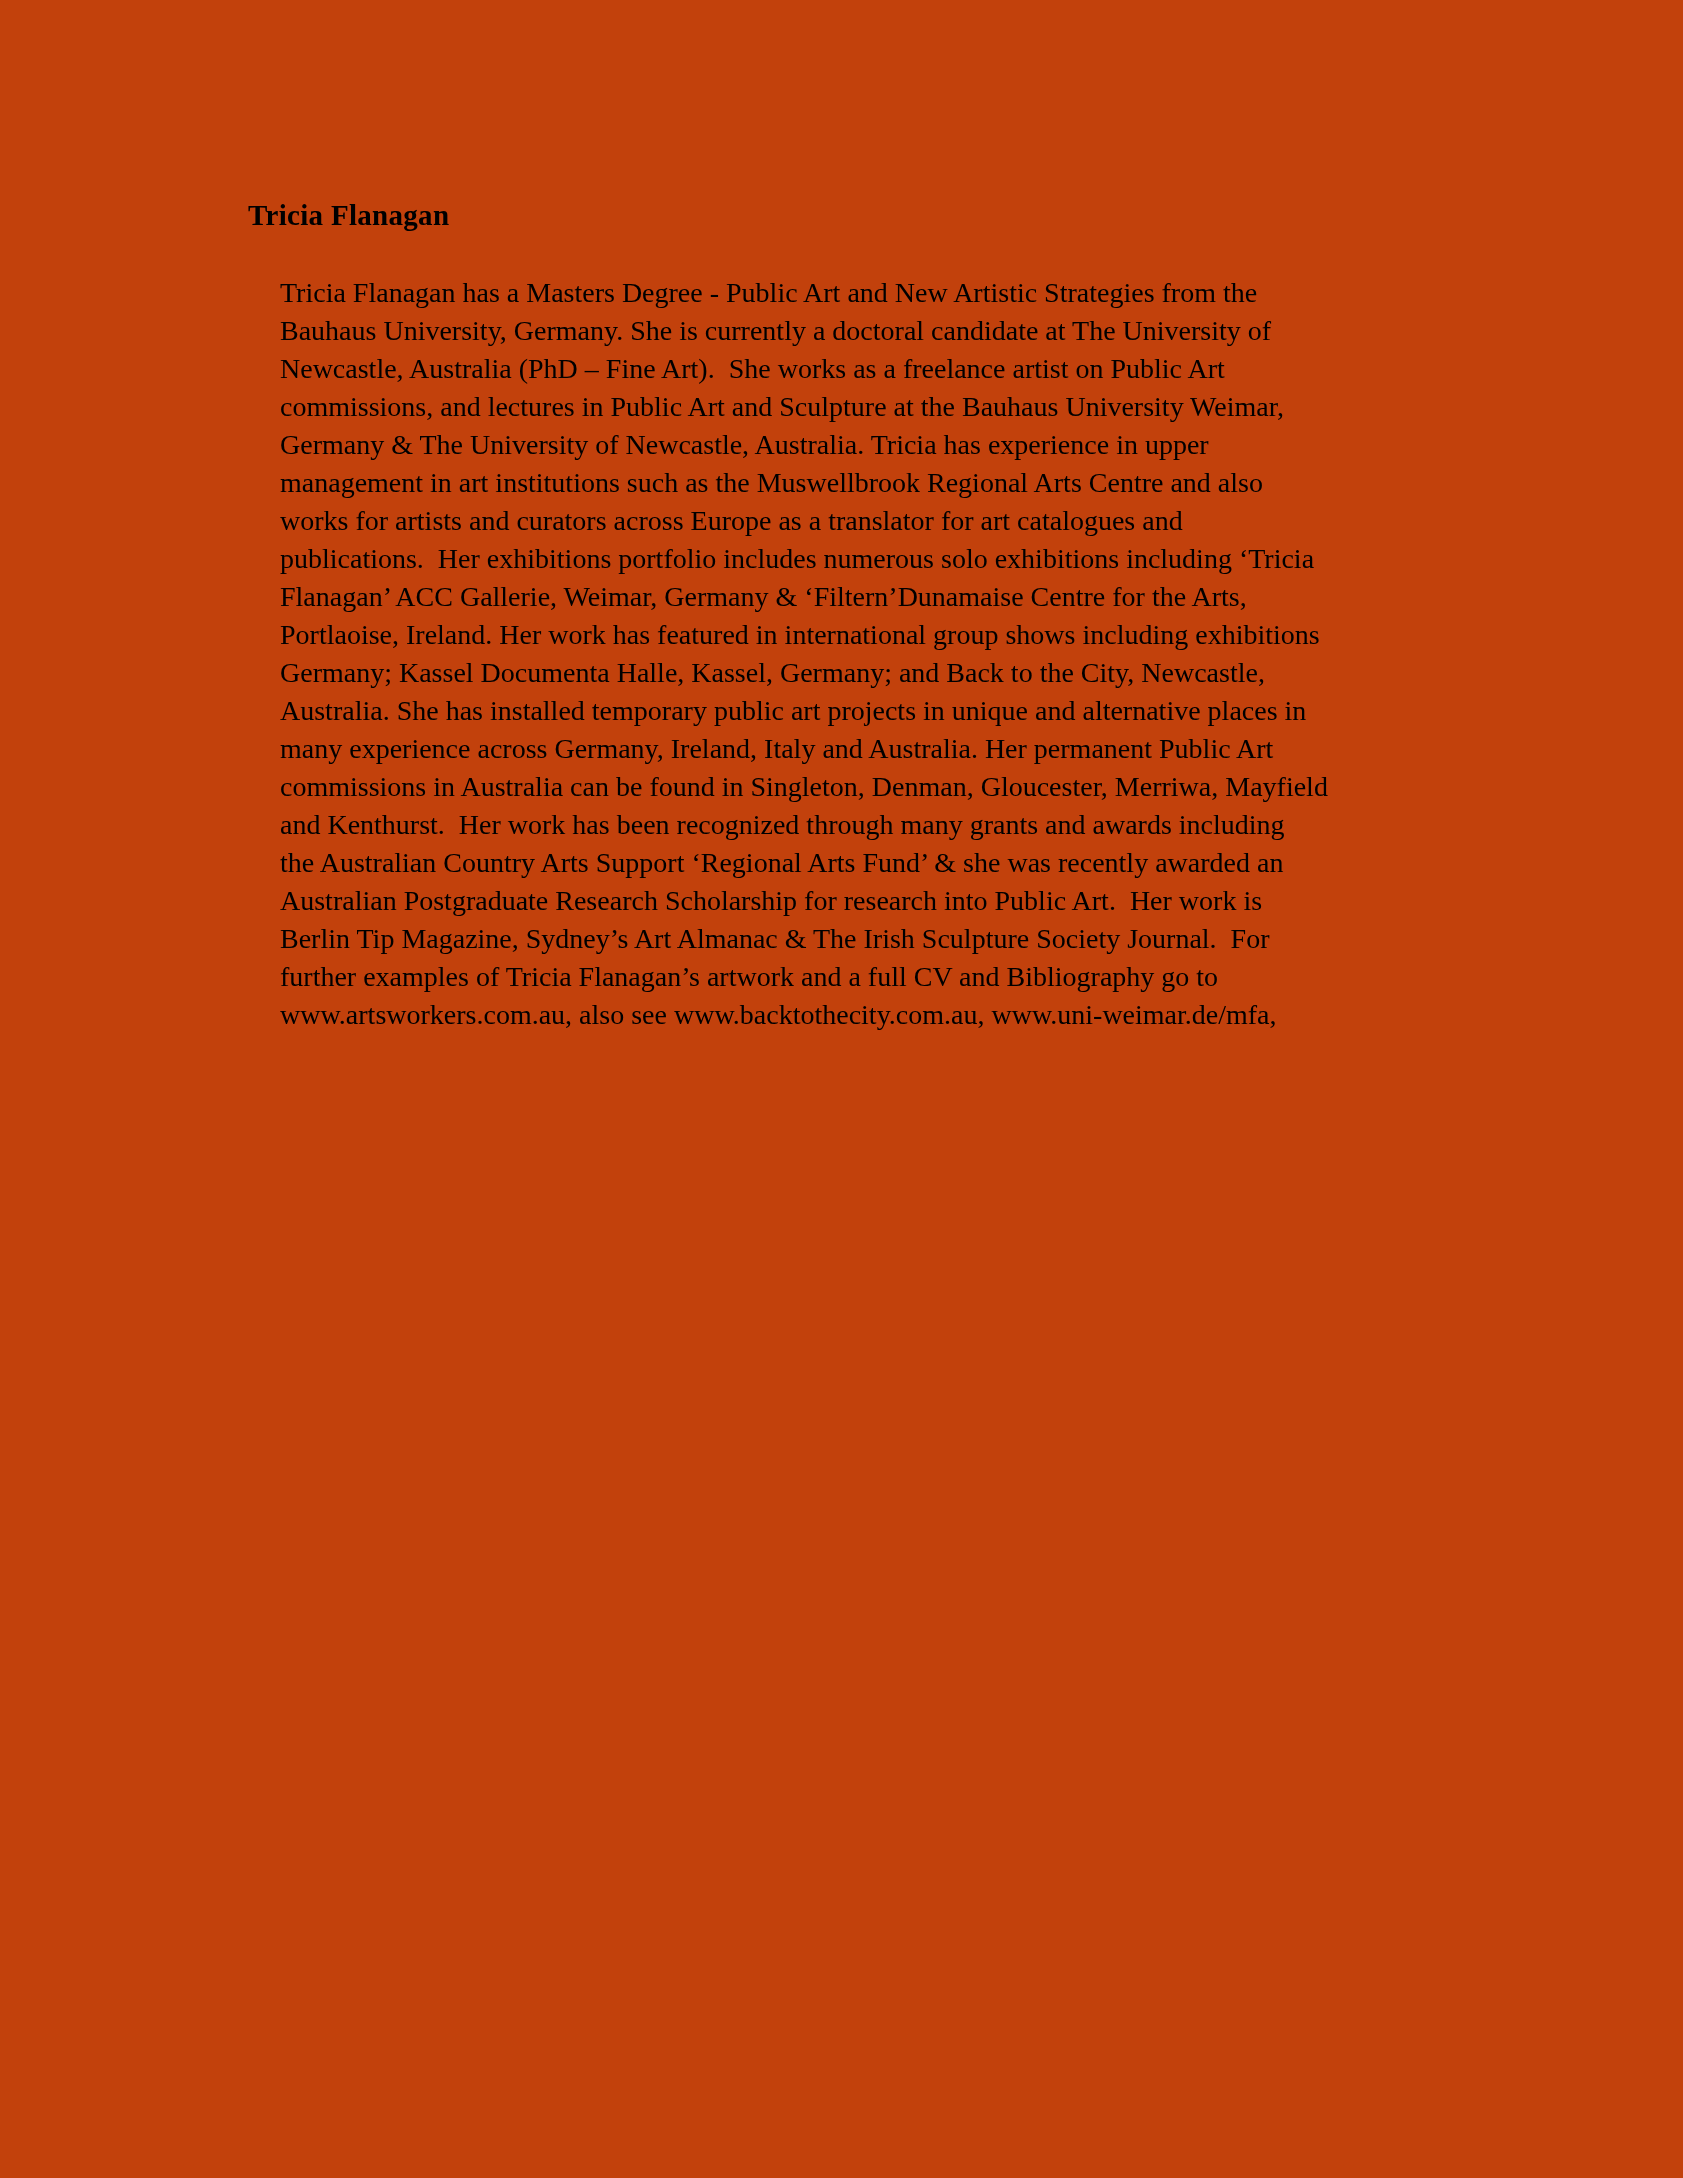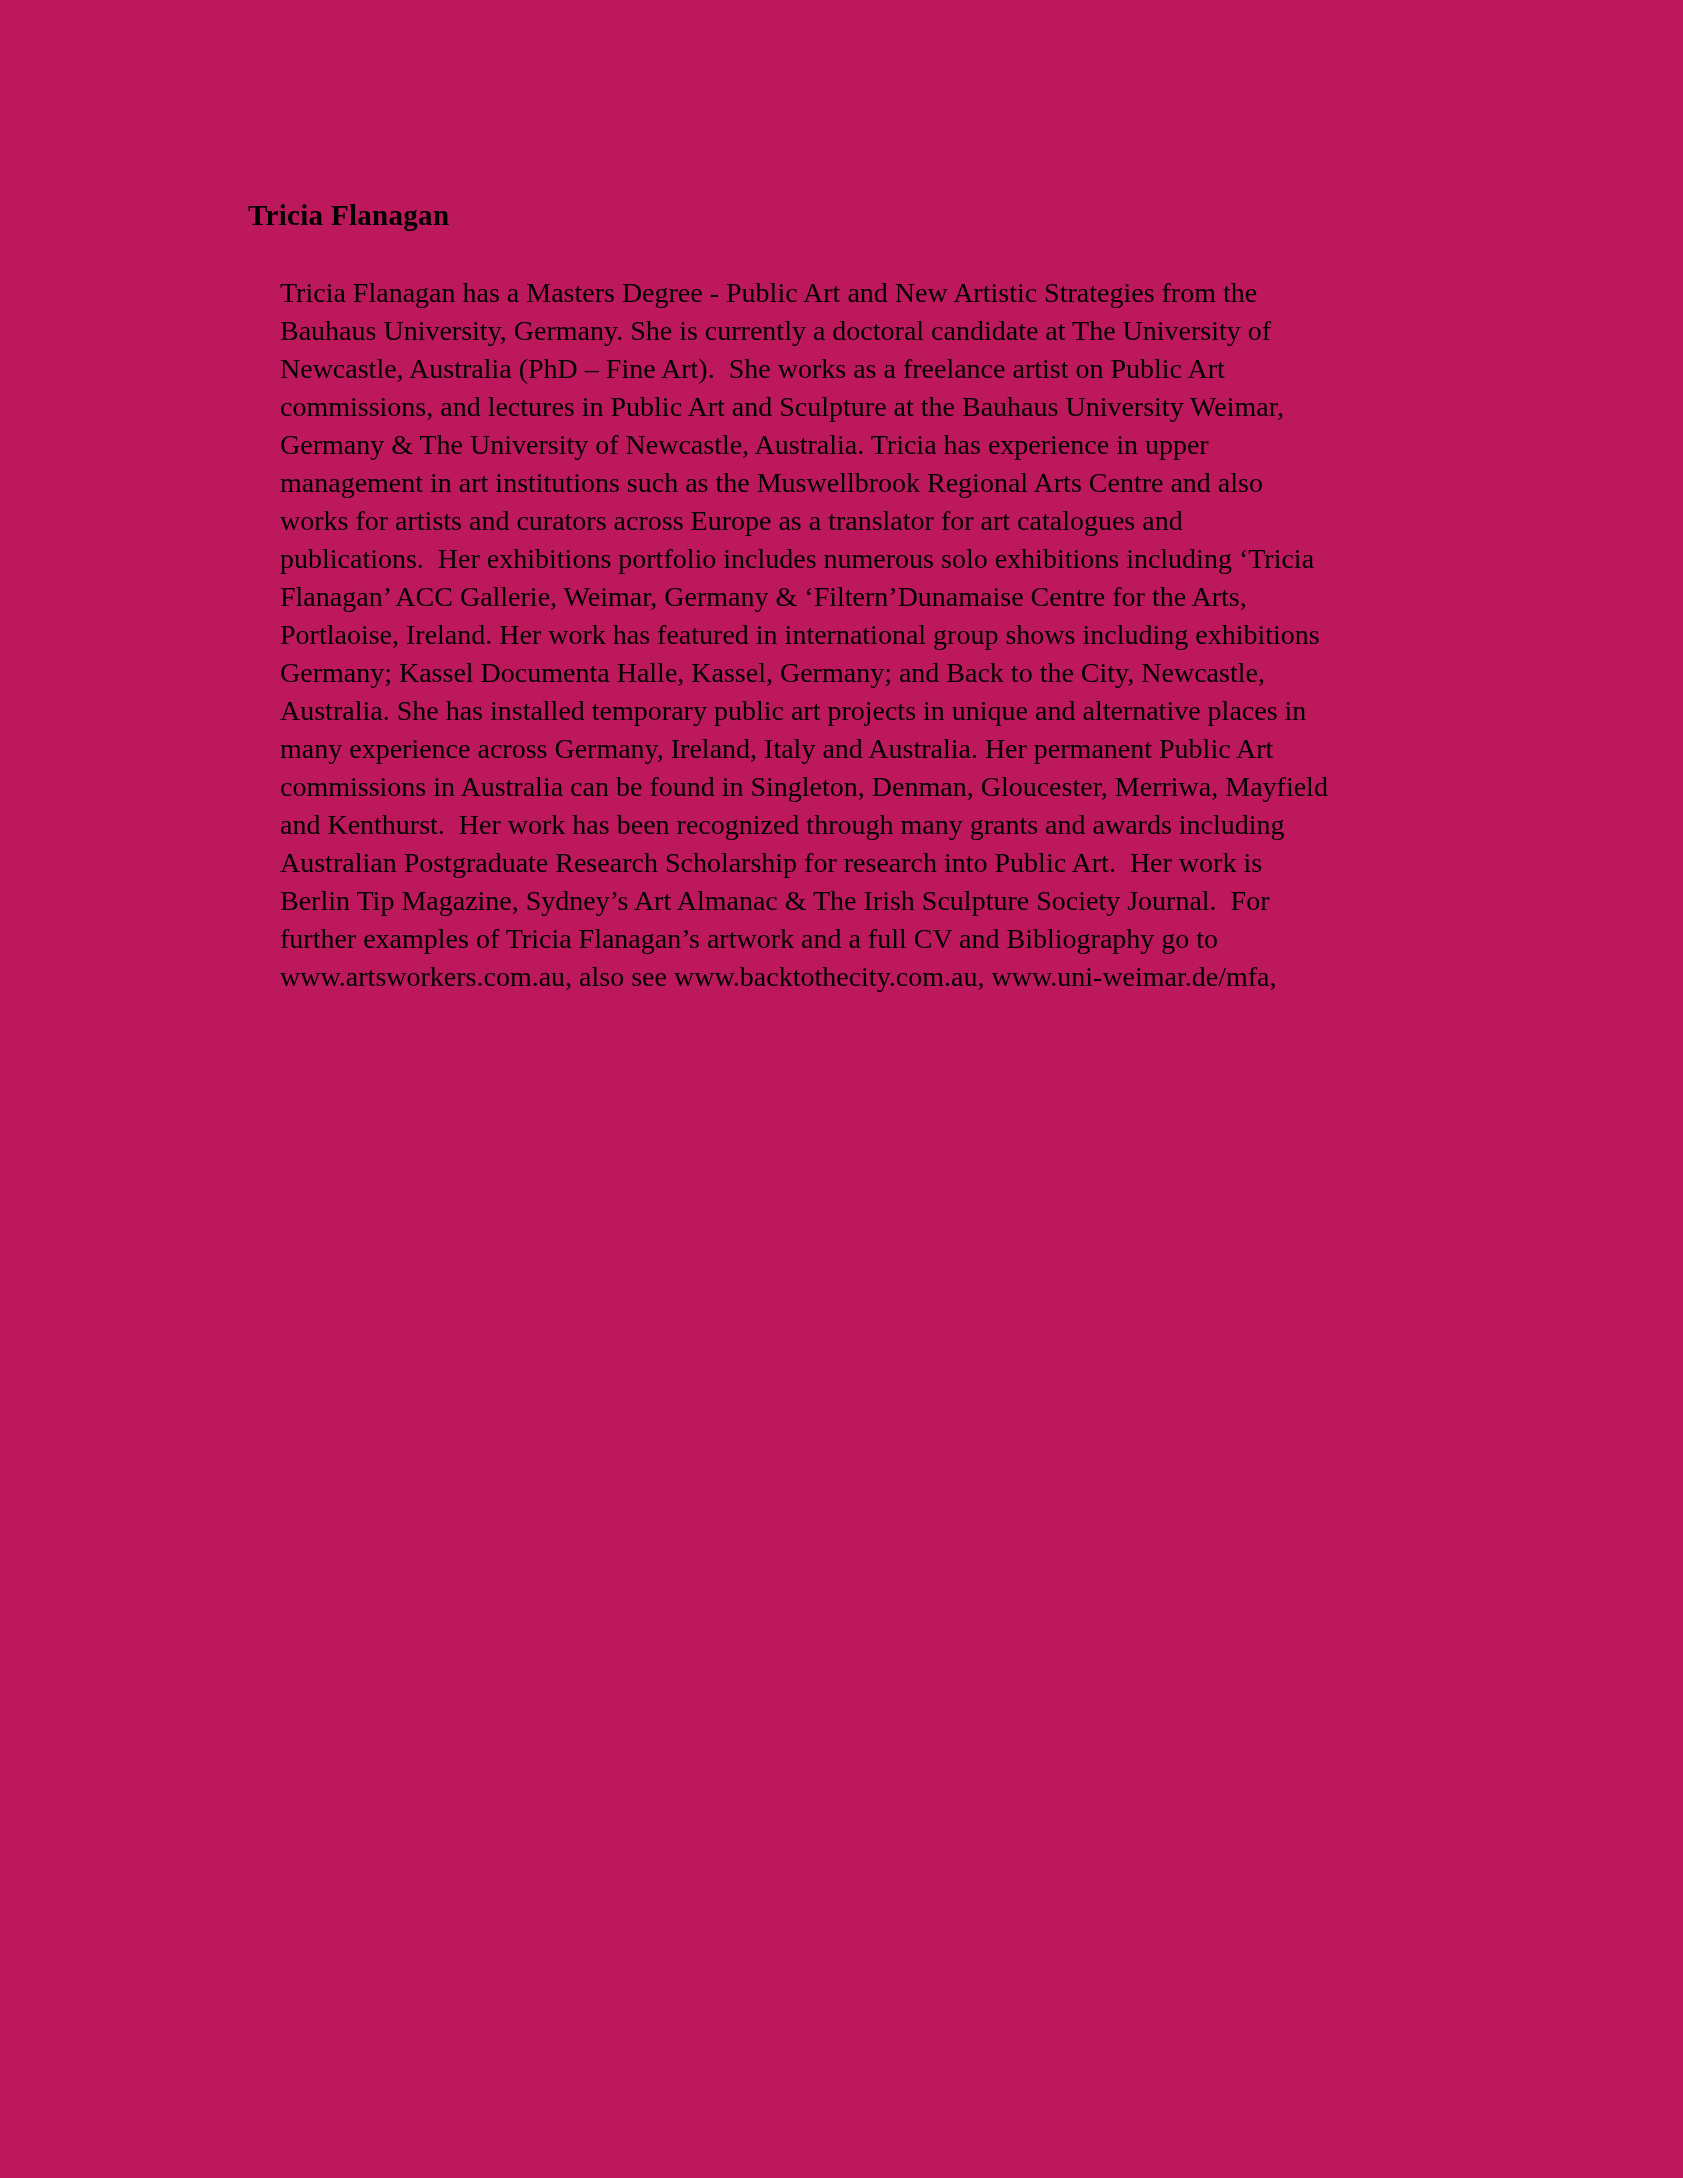--- a/index.html
+++ b/index.html
@@ -4,21 +4,21 @@
 <style>
   html, body {
     margin: 0;
     padding: 0;
     background: #ffffff;
   }
   .page {
     position: relative;
     width: 1683px;
     height: 2178px;
-    background: #be185d;
+    background: #c2410c;
     overflow: hidden;
     font-family: "Liberation Serif", "DejaVu Serif", serif;
     color: #000000;
   }
   .doc {
     position: absolute;
     left: 248px;
     top: 196px;
     width: 1287px;
   }
@@ -54,20 +54,21 @@
         <div class="doc-line">management in art institutions such as the Muswellbrook Regional Arts Centre and also</div>
         <div class="doc-line">works for artists and curators across Europe as a translator for art catalogues and</div>
         <div class="doc-line">publications.  Her exhibitions portfolio includes numerous solo exhibitions including ‘Tricia</div>
         <div class="doc-line">Flanagan’ ACC Gallerie, Weimar, Germany &amp; ‘Filtern’Dunamaise Centre for the Arts,</div>
         <div class="doc-line">Portlaoise, Ireland. Her work has featured in international group shows including exhibitions</div>
         <div class="doc-line">Germany; Kassel Documenta Halle, Kassel, Germany; and Back to the City, Newcastle,</div>
         <div class="doc-line">Australia. She has installed temporary public art projects in unique and alternative places in</div>
         <div class="doc-line">many experience across Germany, Ireland, Italy and Australia. Her permanent Public Art</div>
         <div class="doc-line">commissions in Australia can be found in Singleton, Denman, Gloucester, Merriwa, Mayfield</div>
         <div class="doc-line">and Kenthurst.  Her work has been recognized through many grants and awards including</div>
+        <div class="doc-line">the Australian Country Arts Support ‘Regional Arts Fund’ &amp; she was recently awarded an</div>
         <div class="doc-line">Australian Postgraduate Research Scholarship for research into Public Art.  Her work is</div>
         <div class="doc-line">Berlin Tip Magazine, Sydney’s Art Almanac &amp; The Irish Sculpture Society Journal.  For</div>
         <div class="doc-line">further examples of Tricia Flanagan’s artwork and a full CV and Bibliography go to</div>
         <div class="doc-line">www.artsworkers.com.au, also see www.backtothecity.com.au, www.uni-weimar.de/mfa,</div>
       </div>
   </div>
 </div>
 
 
 </body></html>

